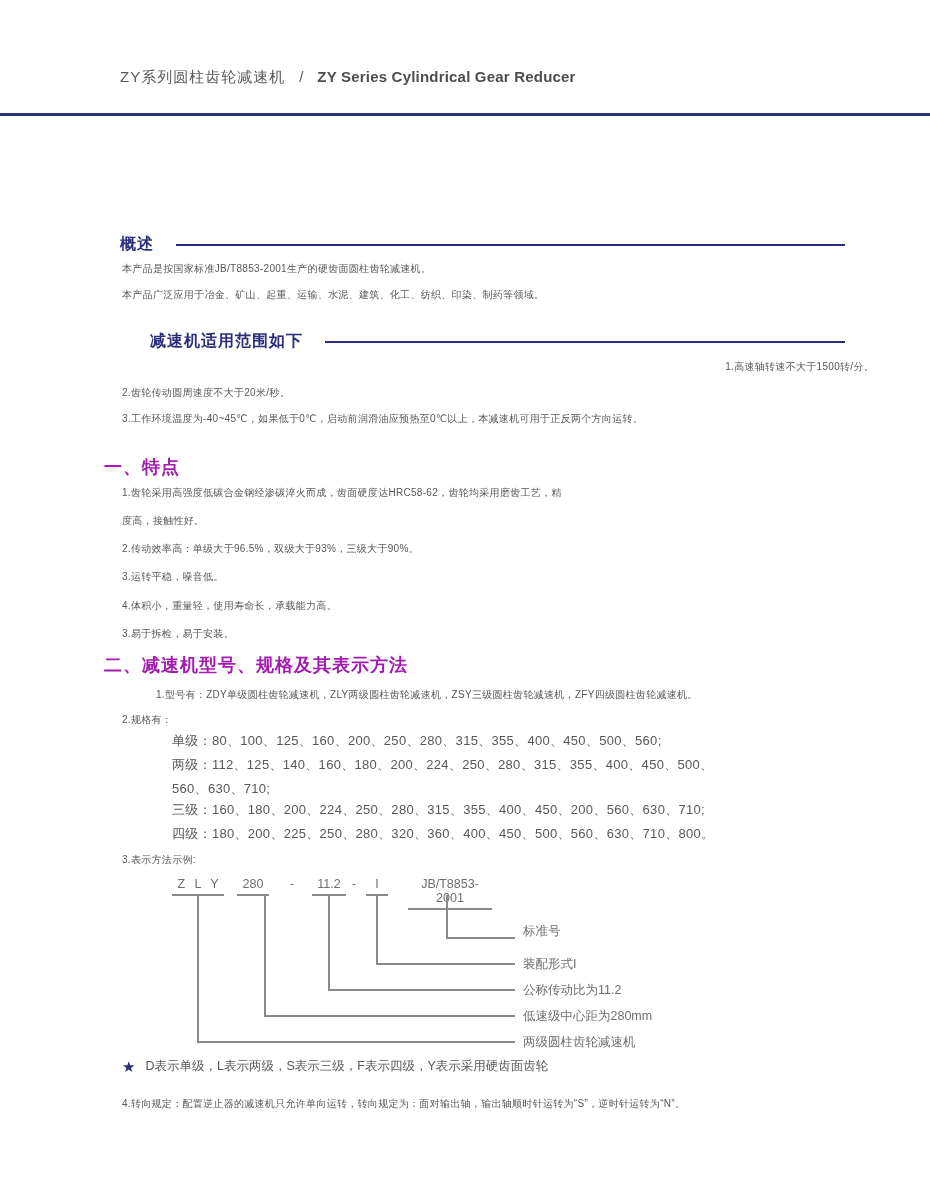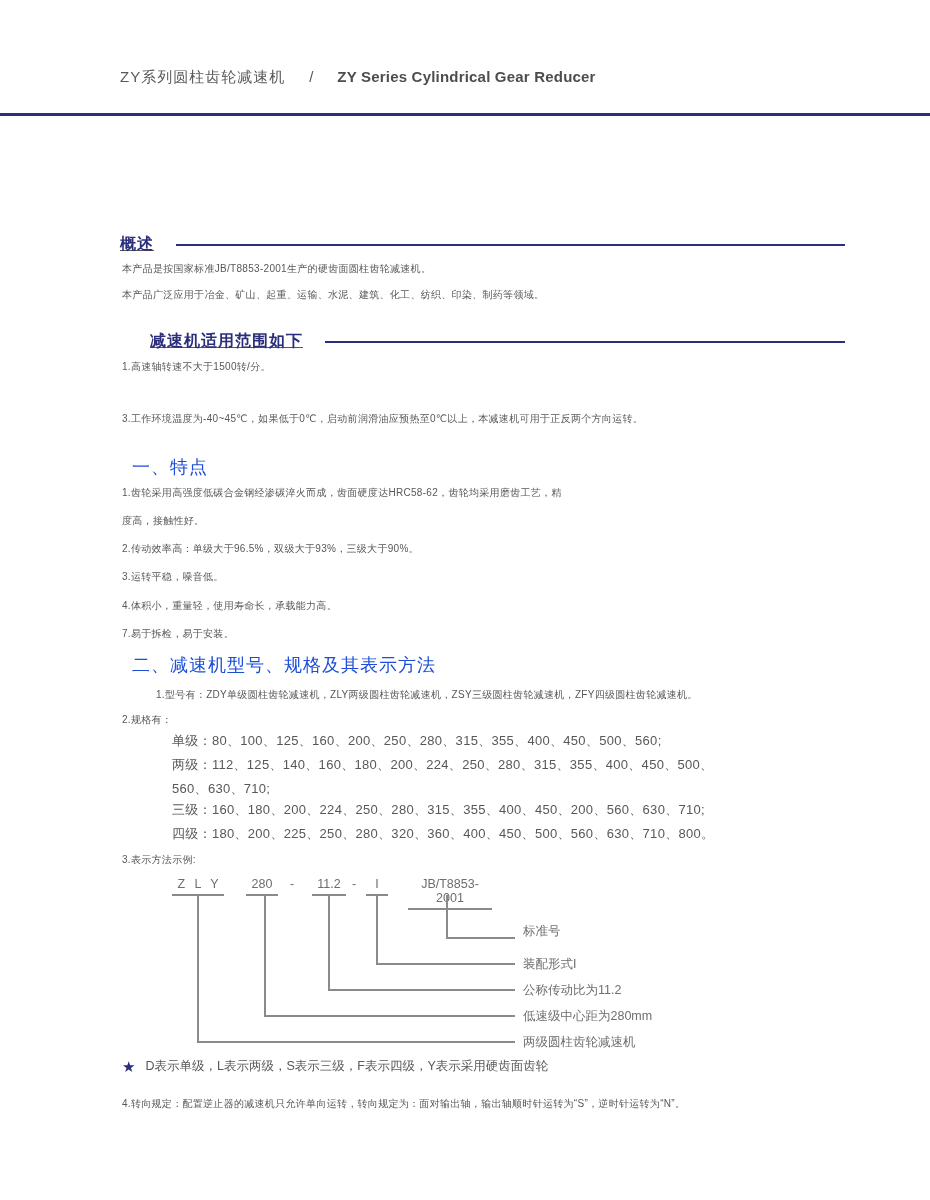--- a/index.html
+++ b/index.html
@@ -6,52 +6,52 @@
   html,body { background:#ffffff; }
   body {
     width:930px; height:1200px; position:relative; overflow:hidden;
     font-family:"Liberation Sans","DejaVu Sans",sans-serif;
     color:#595757;
   }
   .page { position:absolute; inset:0; }
 
   
   .doc-header { position:absolute; left:120px; top:68px; right:85px;
-    display:flex; align-items:baseline; gap:24px; font-size:15px; color:#58595b; }
+    display:flex; align-items:baseline; gap:14px; font-size:15px; color:#58595b; }
   .doc-header .cn { font-weight:400; letter-spacing:1px; }
   .doc-header .slash { color:#58595b; }
   .doc-header .en { font-weight:bold; color:#4d4d4f; letter-spacing:0.2px; }
   .header-rule { position:absolute; left:0; top:113px; width:930px; height:3px; background:#2b2e7b; }
 
   
   .main-title { position:absolute; left:120px; top:160px; font-size:32px; font-weight:bold;
     color:#2b2e7b; letter-spacing:3px; }
 
   
-  .sec { position:absolute; left:120px; right:85px; display:flex; align-items:center; gap:22px;text-decoration:underline; }
+  .sec { position:absolute; left:120px; right:85px; display:flex; align-items:center; gap:22px; }
   .sec .sec-label { font-size:16px; font-weight:bold; color:#2b2e7b; white-space:nowrap; letter-spacing:1px; }
   .sec .sec-rule { flex:1; height:2px; background:#2b2e7b; }
   .sec-overview { top:234px; }
   .sec-scope { top:331px;margin-left:30px; }
 
   
-  .num-heading { position:absolute; left:132px; font-size:18px; font-weight:normal;
-    color:#1d4ed8; letter-spacing:1px; }
+  .num-heading { position:absolute; left:104px; font-size:18px; font-weight:bold;
+    color:#a21caf; letter-spacing:1px; }
   .h-features { top:455px; }
   .h-models { top:653px; }
 
   .body-line { position:absolute; left:122px; right:56px; font-size:10px; color:#595757;
     letter-spacing:0.3px; white-space:nowrap; }
 
   
   .ov-p0 { top:262px; }
   .ov-p1 { top:288px; }
 
   
-  .sc-0 { top:360px; }
+  .sc-0 { top:360px;text-align:right; }
   .sc-1 { top:386px; }
   .sc-2 { top:412px; }
 
   
   .ft-0 { top:486px; }
   .ft-0b { top:514px; }
   .ft-eff { top:542px; }
   .ft-smooth { top:570px; }
   .ft-small { top:599px; }
   .ft-easy { top:627px; }
@@ -66,21 +66,21 @@
   .sp-2 { top:780px; }
   .sp-3 { top:801px; }
   .sp-4 { top:825px; }
   .md-3 { top:853px; }
 
   
   .diagram { position:absolute; left:120px; top:875px; width:700px; height:180px; }
   .code-seg { position:absolute; top:2px; text-align:center; font-size:12.5px; color:#6d6e70;
     border-bottom:2px solid #8a8a8a; padding-bottom:3px; }
   .code-zly { left:52px; width:52px; word-spacing:6px; }
-  .code-280 { left:126px; width:32px; }
+  .code-280 { left:117px; width:32px; }
   .code-112 { left:192px; width:34px; }
   .code-i   { left:246px; width:22px; }
   .code-jb  { left:288px; width:84px; }
   .code-dash { position:absolute; top:2px; font-size:12.5px; color:#6d6e70; }
   .dash-1 { left:170px; }
   .dash-2 { left:232px; }
   .vline { position:absolute; width:2px; background:#8a8a8a; top:20px; }
   .v-zly { left:77px;  height:148px; }
   .v-280 { left:144px; height:122px; }
   .v-112 { left:208px; height:96px; }
@@ -125,29 +125,30 @@
     <span class="sec-rule"></span>
   </div>
   <p class="body-line ov-p0">本产品是按国家标准JB/T8853-2001生产的硬齿面圆柱齿轮减速机。</p>
   <p class="body-line ov-p1">本产品广泛应用于冶金、矿山、起重、运输、水泥、建筑、化工、纺织、印染、制药等领域。</p>
 
   <div class="sec sec-scope">
     <span class="sec-label">减速机适用范围如下</span>
     <span class="sec-rule"></span>
   </div>
   <p class="body-line sc-0">1.高速轴转速不大于1500转/分。</p>
+  <p class="body-line sc-1">2.齿轮传动圆周速度不大于20米/秒。</p>
   <p class="body-line sc-2">3.工作环境温度为-40~45℃，如果低于0℃，启动前润滑油应预热至0℃以上，本减速机可用于正反两个方向运转。</p>
 
   <h2 class="num-heading h-features">一、特点</h2>
   <p class="body-line ft-0">1.齿轮采用高强度低碳合金钢经渗碳淬火而成，齿面硬度达HRC58-62，齿轮均采用磨齿工艺，精</p>
   <p class="body-line ft-0b">度高，接触性好。</p>
   <p class="body-line ft-eff">2.传动效率高：单级大于96.5%，双级大于93%，三级大于90%。</p>
   <p class="body-line ft-smooth">3.运转平稳，噪音低。</p>
   <p class="body-line ft-small">4.体积小，重量轻，使用寿命长，承载能力高。</p>
-  <p class="body-line ft-easy">7.易于拆检，易于安装。</p>
+  <p class="body-line ft-easy">3.易于拆检，易于安装。</p>
 
   <h2 class="num-heading h-models">二、减速机型号、规格及其表示方法</h2>
   <p class="body-line md-1">1.型号有：ZDY单级圆柱齿轮减速机，ZLY两级圆柱齿轮减速机，ZSY三级圆柱齿轮减速机，ZFY四级圆柱齿轮减速机。</p>
   <p class="body-line md-2">2.规格有：</p>
   <p class="spec-line sp-0">单级：80、100、125、160、200、250、280、315、355、400、450、500、560;</p>
   <p class="spec-line sp-1">两级：112、125、140、160、180、200、224、250、280、315、355、400、450、500、</p>
   <p class="spec-line sp-2">560、630、710;</p>
   <p class="spec-line sp-3">三级：160、180、200、224、250、280、315、355、400、450、200、560、630、710;</p>
   <p class="spec-line sp-4">四级：180、200、225、250、280、320、360、400、450、500、560、630、710、800。</p>
   <p class="body-line md-3">3.表示方法示例:</p>

